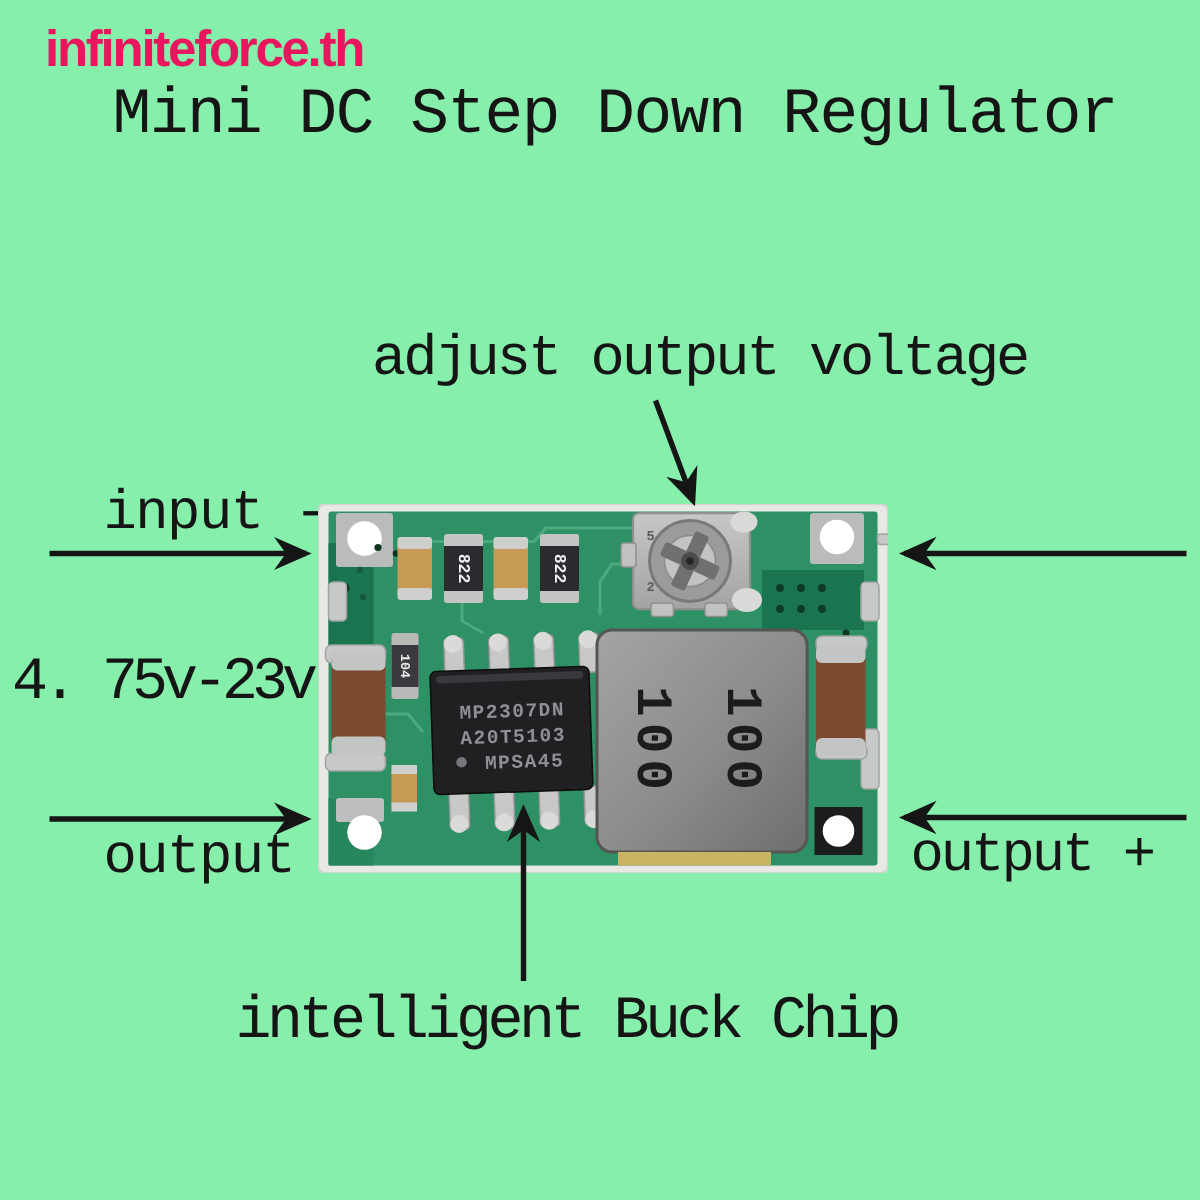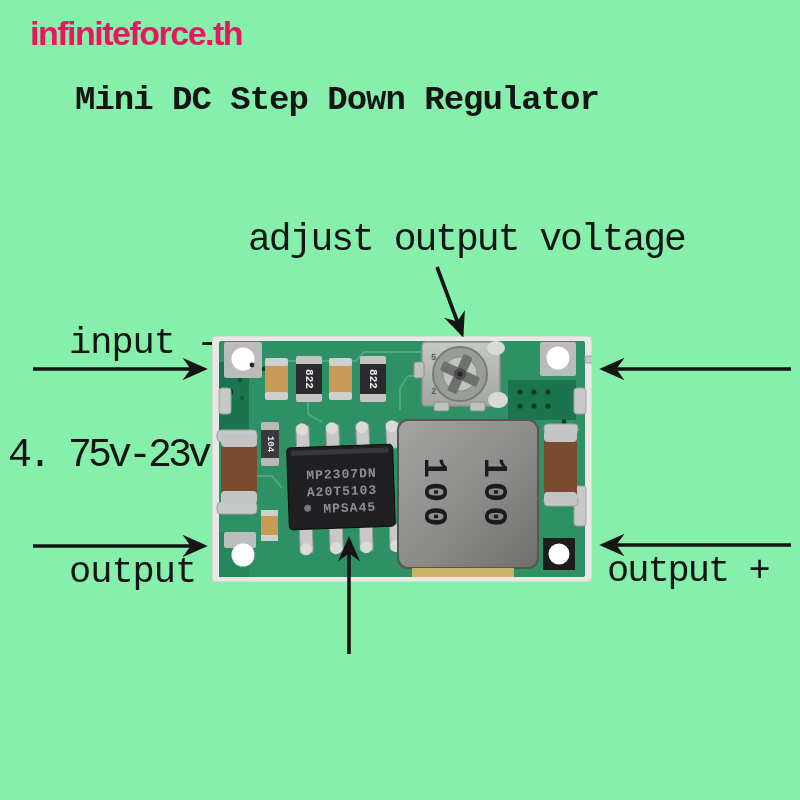--- a/index.html
+++ b/index.html
@@ -5,21 +5,21 @@
   html,body{margin:0;padding:0;background:#fff;}
   .canvas{
     position:relative;width:800px;height:800px;background:#86efac;overflow:hidden;
     font-family:"Liberation Mono","DejaVu Sans Mono",monospace;color:#151515;
   }
   .abs{position:absolute;white-space:pre;line-height:1;}
   .watermark{
     font-family:"Liberation Sans","DejaVu Sans",sans-serif;
     font-weight:bold;font-size:34px;letter-spacing:-1.5px;
   }
-  .title{font-size:34px;font-weight:bold;letter-spacing:-1px;margin-top:28px;}
+  .title{font-size:43px;font-weight:normal;letter-spacing:-1px;}
   .label{font-size:37px;letter-spacing:-1px;margin-left:36px;}
   .label-sm{font-size:38px;letter-spacing:-2px;}
   .range{font-size:40px;letter-spacing:-4px;}
   .buck{font-size:40px;letter-spacing:-3px;}
   svg{display:block;}
   .overlay{position:absolute;left:0;top:0;pointer-events:none;}
 </style>
 </head>
 <body>
 
@@ -30,20 +30,21 @@
   <div class="abs title" style="left:75px;top:55px;">Mini DC Step Down Regulator</div>
 
   <div class="abs label-sm" style="left:248px;top:221px;">adjust output voltage</div>
 
   <div class="abs label" style="left:33px;top:325px;">input -</div>
   <div class="abs range" style="left:8px;top:436px;">4. 75v-23v</div>
   <div class="abs label" style="left:33px;top:554px;">output +</div>
 
   <div class="abs label" style="left:571px;top:553px;letter-spacing:-2px;">output +</div>
 
+  <div class="abs buck" style="left:157px;top:662px;">intelligent Buck Chip</div>
 
   <svg class="abs" style="left:212px;top:336px;" width="380" height="246" viewBox="0 0 380 246">
     <defs>
       <linearGradient id="indGrad" x1="0" y1="0" x2="1" y2="1">
         <stop offset="0" stop-color="#a4a4a2"></stop>
           <stop offset="0.55" stop-color="#8b8b89"></stop>
           <stop offset="1" stop-color="#6e6e6c"></stop>
       </linearGradient>
       <linearGradient id="potGrad" x1="0" y1="0" x2="0" y2="1">
         <stop offset="0" stop-color="#c6c8c6"></stop>

